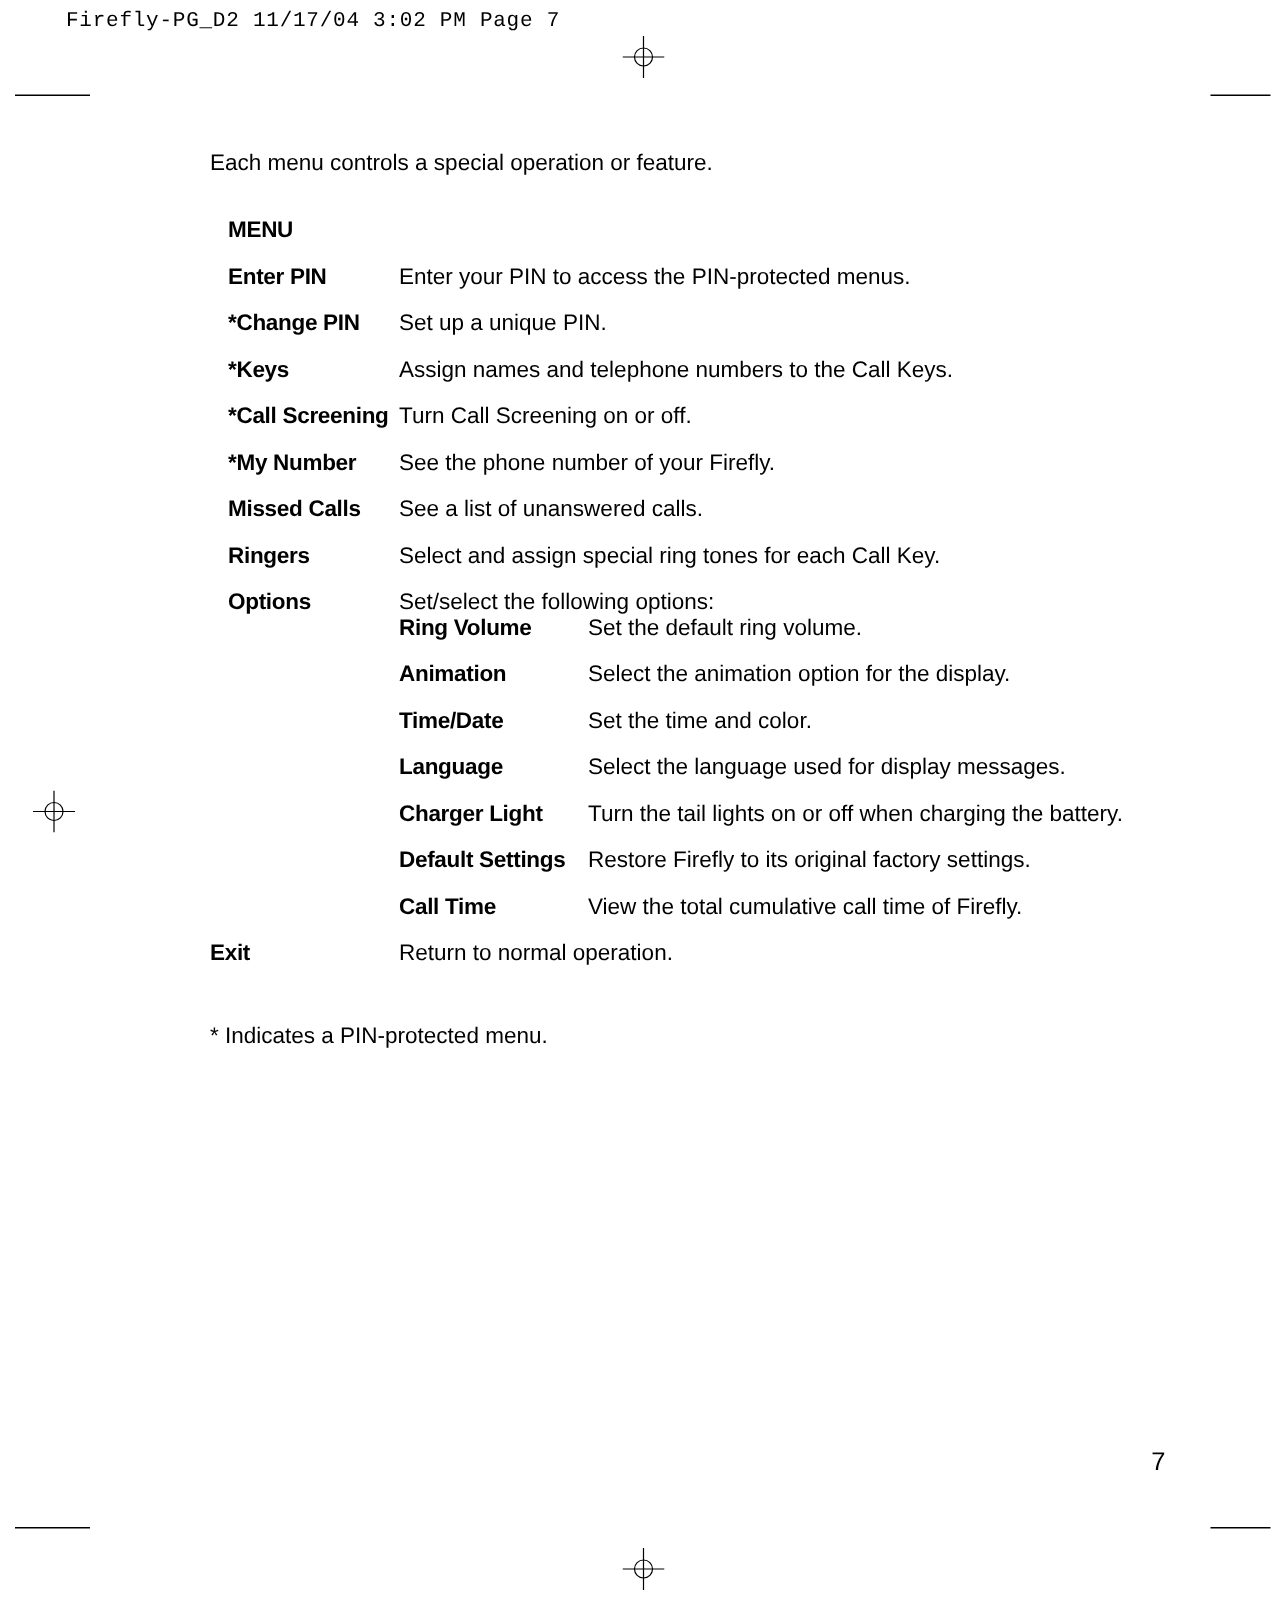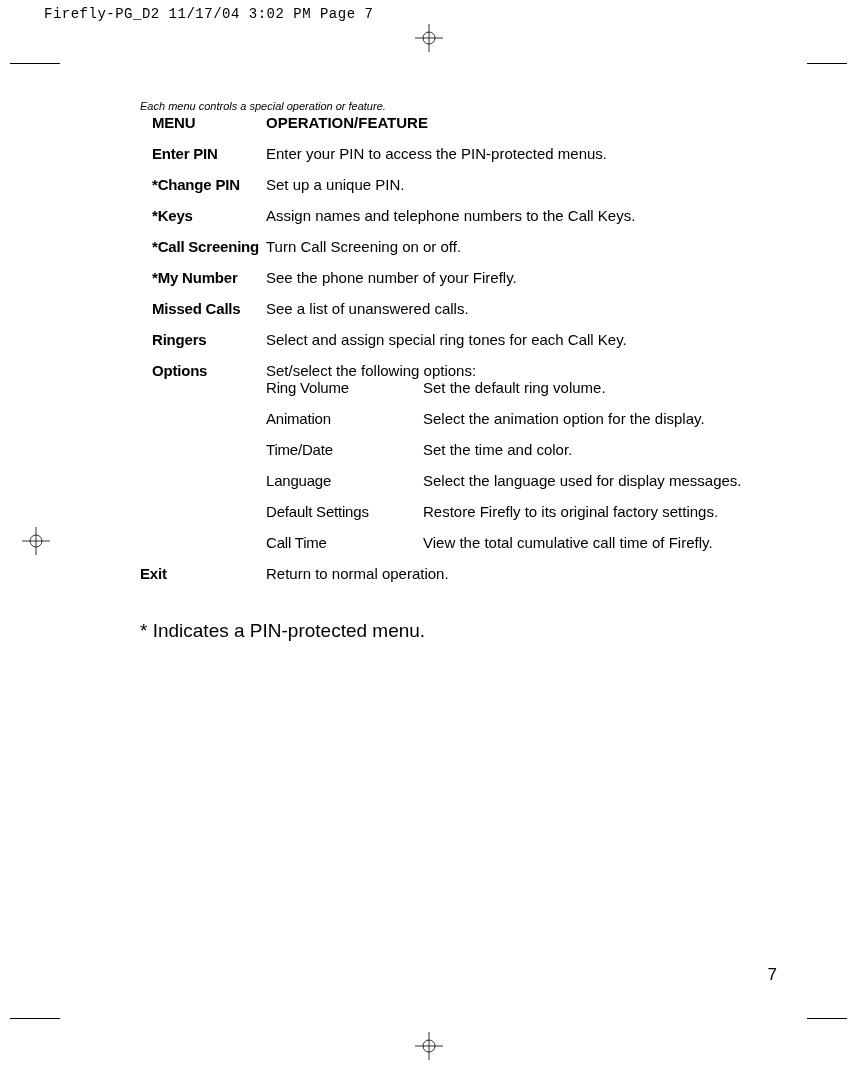--- a/index.html
+++ b/index.html
@@ -44,23 +44,22 @@
     .crop-tr-h { position:absolute; top:63px; right:10px; width:40px; height:1px; background:#000;}
     .crop-bl-h { position:absolute; bottom:63px; left:10px; width:50px; height:1px; background:#000;}
     .crop-br-h { position:absolute; bottom:63px; right:10px; width:40px; height:1px; background:#000;}
     .content {
       position: absolute;
       top: 100px;
       left: 140px;
       right: 80px;
     }
     .intro {
-      font-size: 11px;
-      margin-bottom: 2px;
-      font-style: italic;
+      font-size: 15px;
+      margin-bottom: 28px;
     }
     .row {
       display: flex;
       margin-bottom: 14px;
     }
     .col-menu {
       width: 126px;
       flex-shrink: 0;
       font-weight: bold;
       padding-left: 12px;
@@ -77,31 +76,30 @@
     .sub-table {
       margin-top: 0;
     }
     .sub-row {
       display: flex;
       margin-bottom: 14px;
     }
     .sub-menu {
       width: 126px;
       flex-shrink: 0;
-      font-weight: normal;
+      font-weight: bold;
       font-stretch: condensed;
       letter-spacing: -0.2px;
     }
     .sub-desc {
       flex: 1;
-      margin-left: 31px;
     }
     .footnote {
       margin-top: 38px;
-      font-size: 19px;
+      font-size: 15px;
     }
     .page-num {
       position: absolute;
       right: 80px;
       bottom: 97px;
       font-size: 17px;
     }
     .exit-row .col-menu {
       padding-left: 0;
     }
@@ -130,21 +128,20 @@
 <div class="crop-tl-h"></div>
 <div class="crop-tr-h"></div>
 <div class="crop-bl-h"></div>
 <div class="crop-br-h"></div>
 
 <div class="content">
   <p class="intro">Each menu controls a special operation or feature.</p>
 
   <div class="row header-row">
     <div class="col-menu">MENU</div>
-    <div class="col-desc">OPERATION/FEATURE</div>
   </div>
 
   <div class="row">
     <div class="col-menu">Enter PIN</div>
     <div class="col-desc">Enter your PIN to access the PIN-protected menus.</div>
   </div>
   <div class="row">
     <div class="col-menu">*Change PIN</div>
     <div class="col-desc">Set up a unique PIN.</div>
   </div>
@@ -183,20 +180,24 @@
         </div>
         <div class="sub-row">
           <div class="sub-menu">Time/Date</div>
           <div class="sub-desc">Set the time and color.</div>
         </div>
         <div class="sub-row">
           <div class="sub-menu">Language</div>
           <div class="sub-desc">Select the language used for display messages.</div>
         </div>
         <div class="sub-row">
+          <div class="sub-menu">Charger Light</div>
+          <div class="sub-desc">Turn the tail lights on or off when charging the battery.</div>
+        </div>
+        <div class="sub-row">
           <div class="sub-menu">Default Settings</div>
           <div class="sub-desc">Restore Firefly to its original factory settings.</div>
         </div>
         <div class="sub-row" style="margin-bottom:0;">
           <div class="sub-menu">Call Time</div>
           <div class="sub-desc">View the total cumulative call time of Firefly.</div>
         </div>
       </div>
     </div>
   </div>

